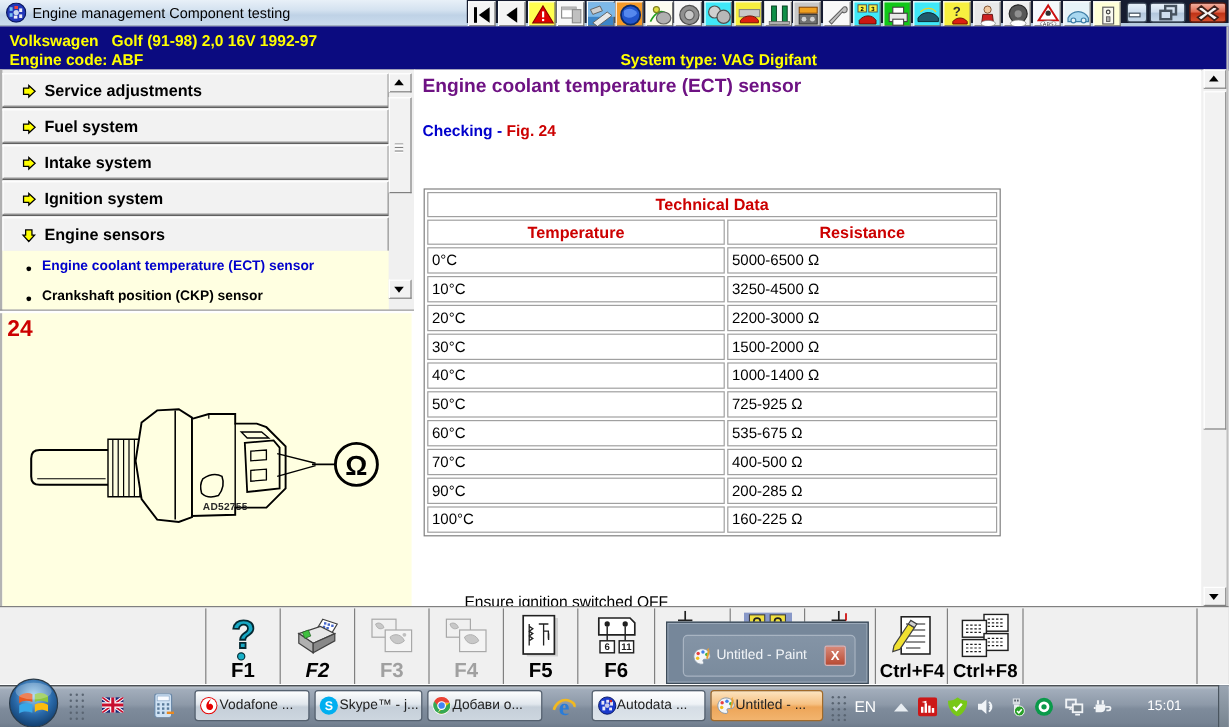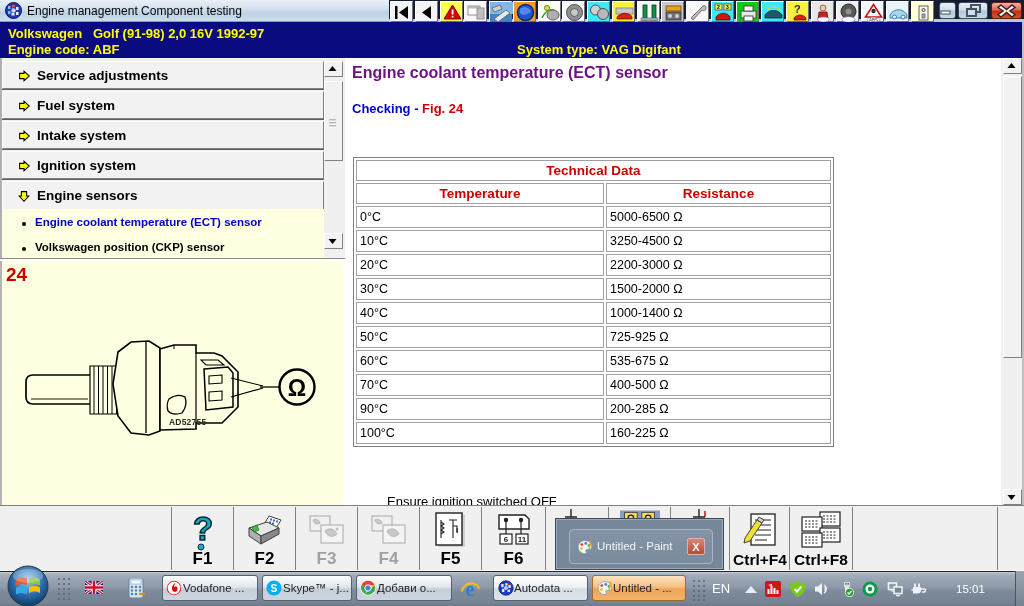--- a/index.html
+++ b/index.html
@@ -321,21 +321,21 @@
   <div class="abs accbtn" style="top:181px;border-bottom:none;box-shadow:none;">
       <svg class="arrow-r" viewBox="0 0 16 16">
         <path d="M5 3 L5 8 L2.5 8 L8 14 L13.5 8 L11 8 L11 3 Z" fill="#ffff00" stroke="#000" stroke-width="1.2"></path>
       </svg>
       <span class="lbl">Engine sensors</span>
     </div>
   <div class="abs" id="subpanel">
     <div class="bullet" style="top:13px;"></div>
     <div class="subitem" style="top:7px;color:#0000cc;">Engine coolant temperature (ECT) sensor</div>
     <div class="bullet" style="top:38px;"></div>
-    <div class="subitem" style="top:32px;color:#000;">Volkswagen position (CKP) sensor</div>
+    <div class="subitem" style="top:32px;color:#000;">Crankshaft position (CKP) sensor</div>
   </div>
 
   <div class="abs sb" style="left:324px;top:61px;width:19px;height:188px;">
     <div class="sbbtn" style="top:0px;"><svg width="15" height="14" viewBox="0 0 15 14">
           <path d="M7.5 4 L11.5 9 L3.5 9 Z" fill="#000"></path>
         </svg></div>
     <div class="sbthumb" style="top:20px;height:80px;">
       <svg width="15" height="80" viewBox="0 0 15 80">
           <g stroke="#808080" stroke-width="1">
             <line x1="4" y1="38" x2="11" y2="38"></line>
@@ -467,21 +467,21 @@
   <div class="abs" id="winR"></div>
 
   <div class="abs" id="btoolbar">
     <div class="fbtn" style="left:171px;width:62px;">
       <svg width="34" height="40" viewBox="0 0 34 40" style="position:absolute;left:14px;top:4px;">
         <text x="17" y="29" font-size="33" font-weight="bold" text-anchor="middle" fill="#18a8c4" stroke="#052830" stroke-width="1.5">?</text>
         <circle cx="15" cy="36" r="3" fill="#18b0c8" stroke="#083038" stroke-width="1"></circle>
       </svg>
       <div class="flbl">F1</div>
     </div>
-    <div class="fbtn" style="left:233px;width:62px;">
+    <div class="fbtn" style="left:233px;width:62px;font-style:italic;">
       <svg width="40" height="36" viewBox="0 0 40 36" style="position:absolute;left:11px;top:7px;">
         <path d="M24 2 L36 6 L30 16 L18 12 Z" fill="#fff" stroke="#404040"></path>
         <g fill="#4466cc">
             <rect x="25" y="4.5" width="2" height="2"></rect>
             <rect x="28" y="5.5" width="2" height="2"></rect>
             <rect x="31" y="6.5" width="2" height="2"></rect>
             <rect x="24" y="7.5" width="2" height="2"></rect>
             <rect x="27" y="8.5" width="2" height="2"></rect>
           </g>
         <path d="M4 14 L22 8 L34 14 L16 22 Z" fill="#e8e8e8" stroke="#404040"></path>

